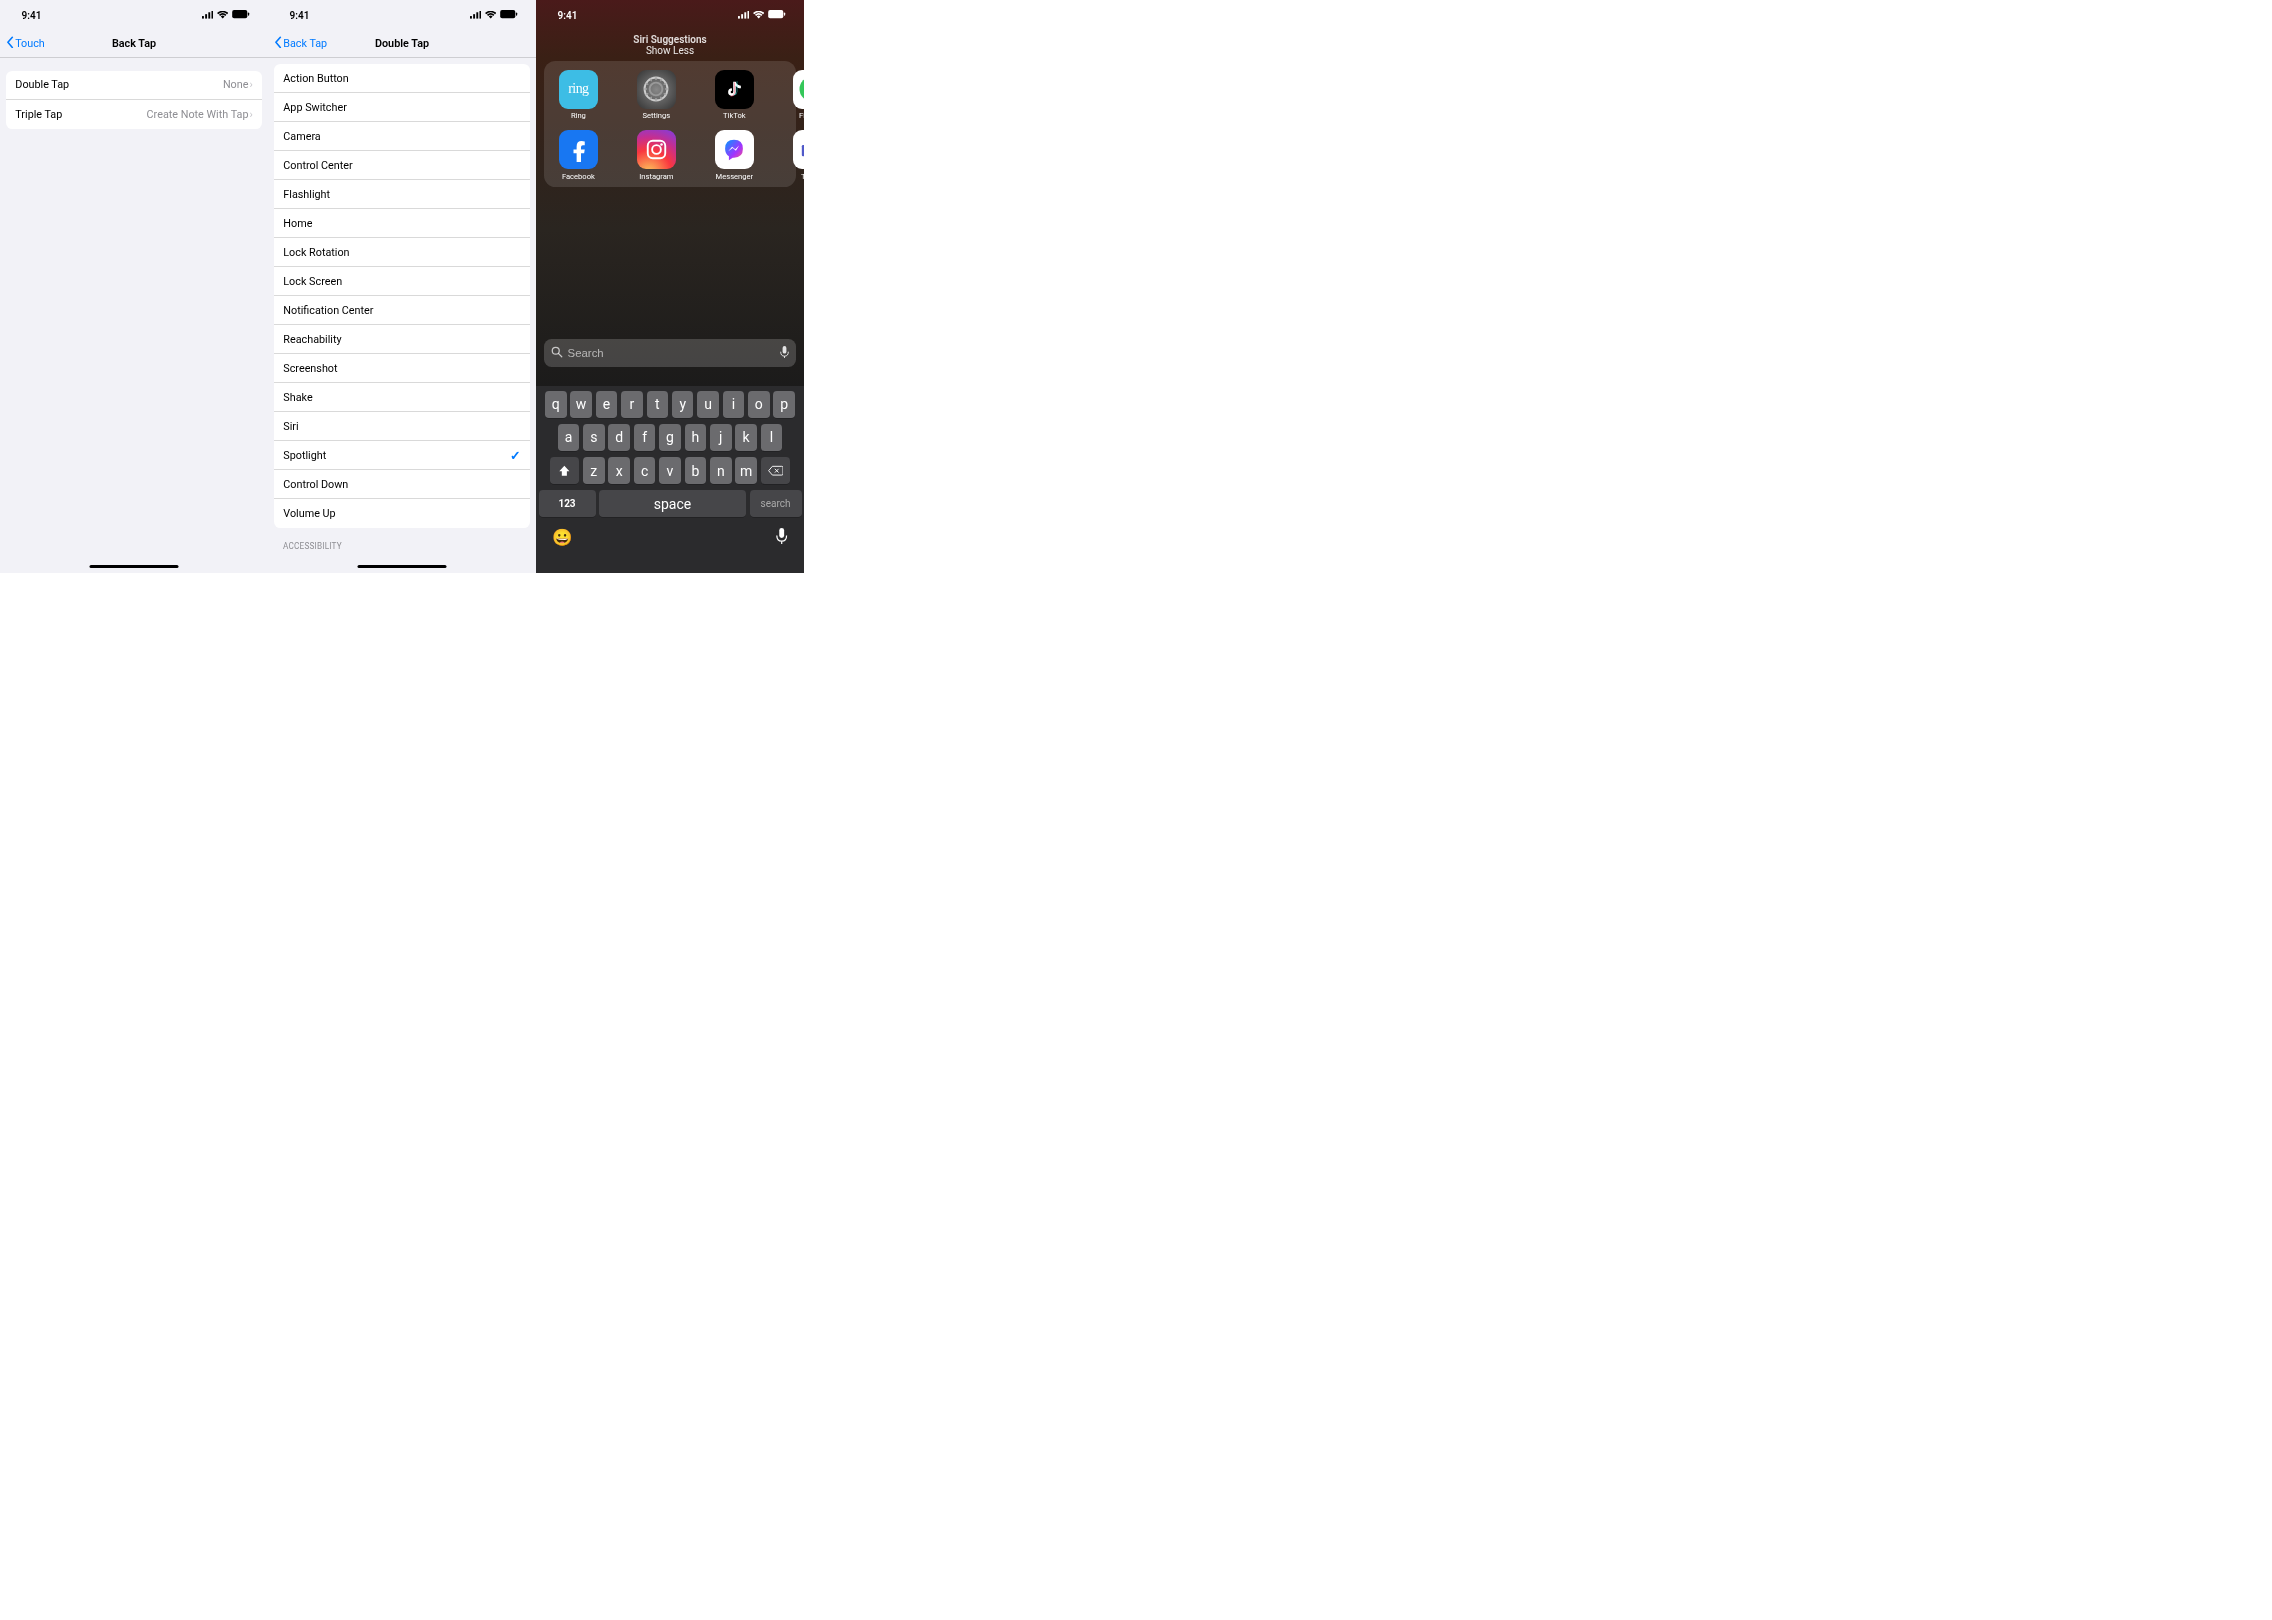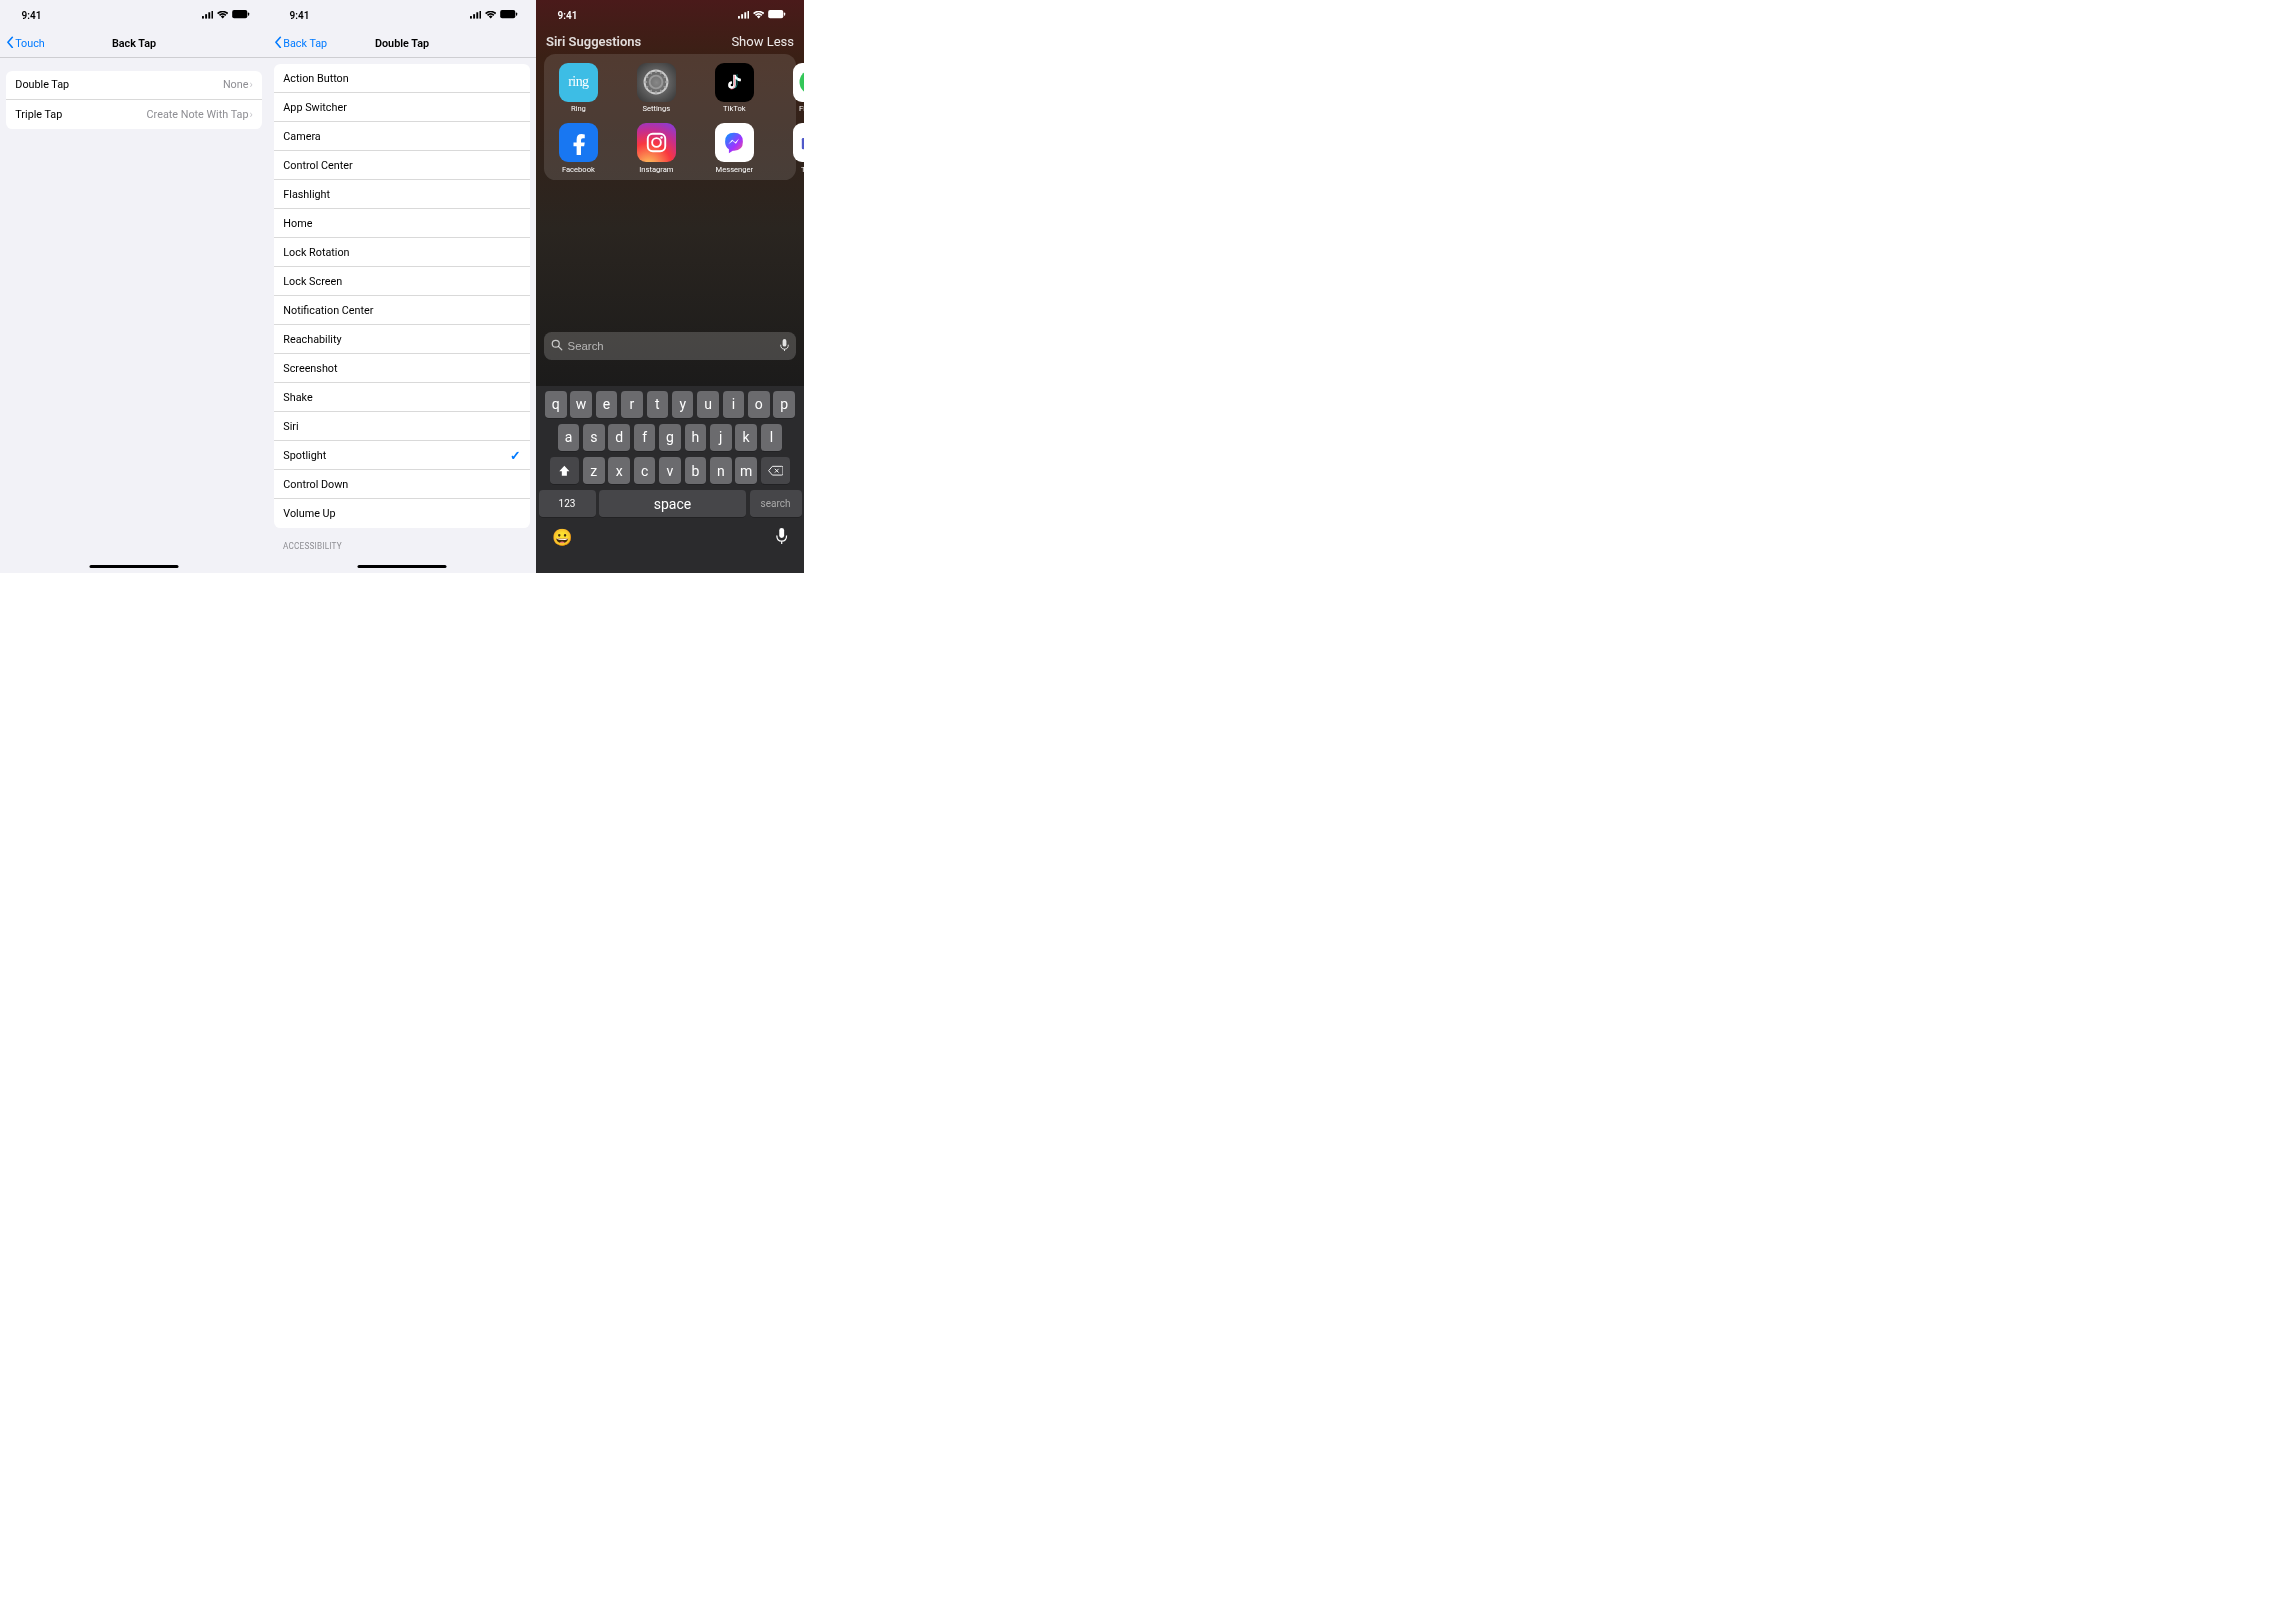--- a/index.html
+++ b/index.html
@@ -103,21 +103,22 @@
     border-radius: 1.9px;
   }
 
   
   .siri-header {
     display: flex;
     justify-content: space-between;
     align-items: center;
     padding: 3.8px 10px 5px;
     color: #fff;
-    font-size: 13px;
+    font-size: 10px;
+    flex-direction: column;
   }
   .siri-header .left { font-weight: 600; color: rgba(255,255,255,0.85); }
   .siri-header .right { color: rgba(255,255,255,0.9); }
 
   .app-grid-wrap {
     margin: 0 7.6px;
     background: rgba(255,255,255,0.12);
     border-radius: 11.4px;
     padding: 9px 6.3px 6.3px;
   }
@@ -190,21 +191,21 @@
     height:27px;
     min-width:21.6px;
     display:flex; align-items:center; justify-content:center;
     font-size:14px;
     box-shadow: 0 0.6px 0 rgba(0,0,0,0.4);
   }
   .key.dark { background:#464649; }
   .key.wide { min-width: 29px; font-size:11.4px;}
   .key.space { flex:1; }
   .key.search { min-width: 52px; font-size:10px; color:#aaa;}
-  .key.num { min-width: 57px; font-size:10px;}
+  .key.num { min-width: 57px; font-size:10px;font-weight:bold;}
   .bottom-row { display:flex; justify-content:space-between; align-items:center; padding: 3.8px 14px 0; }
   .emoji, .dictate { color:#fff; font-size:16.5px; }
 </style>
 </head>
 <body>
 
 <div class="screen s1">
   <div class="status-bar dark">
     <span>9:41</span>
     <div class="status-icons">

